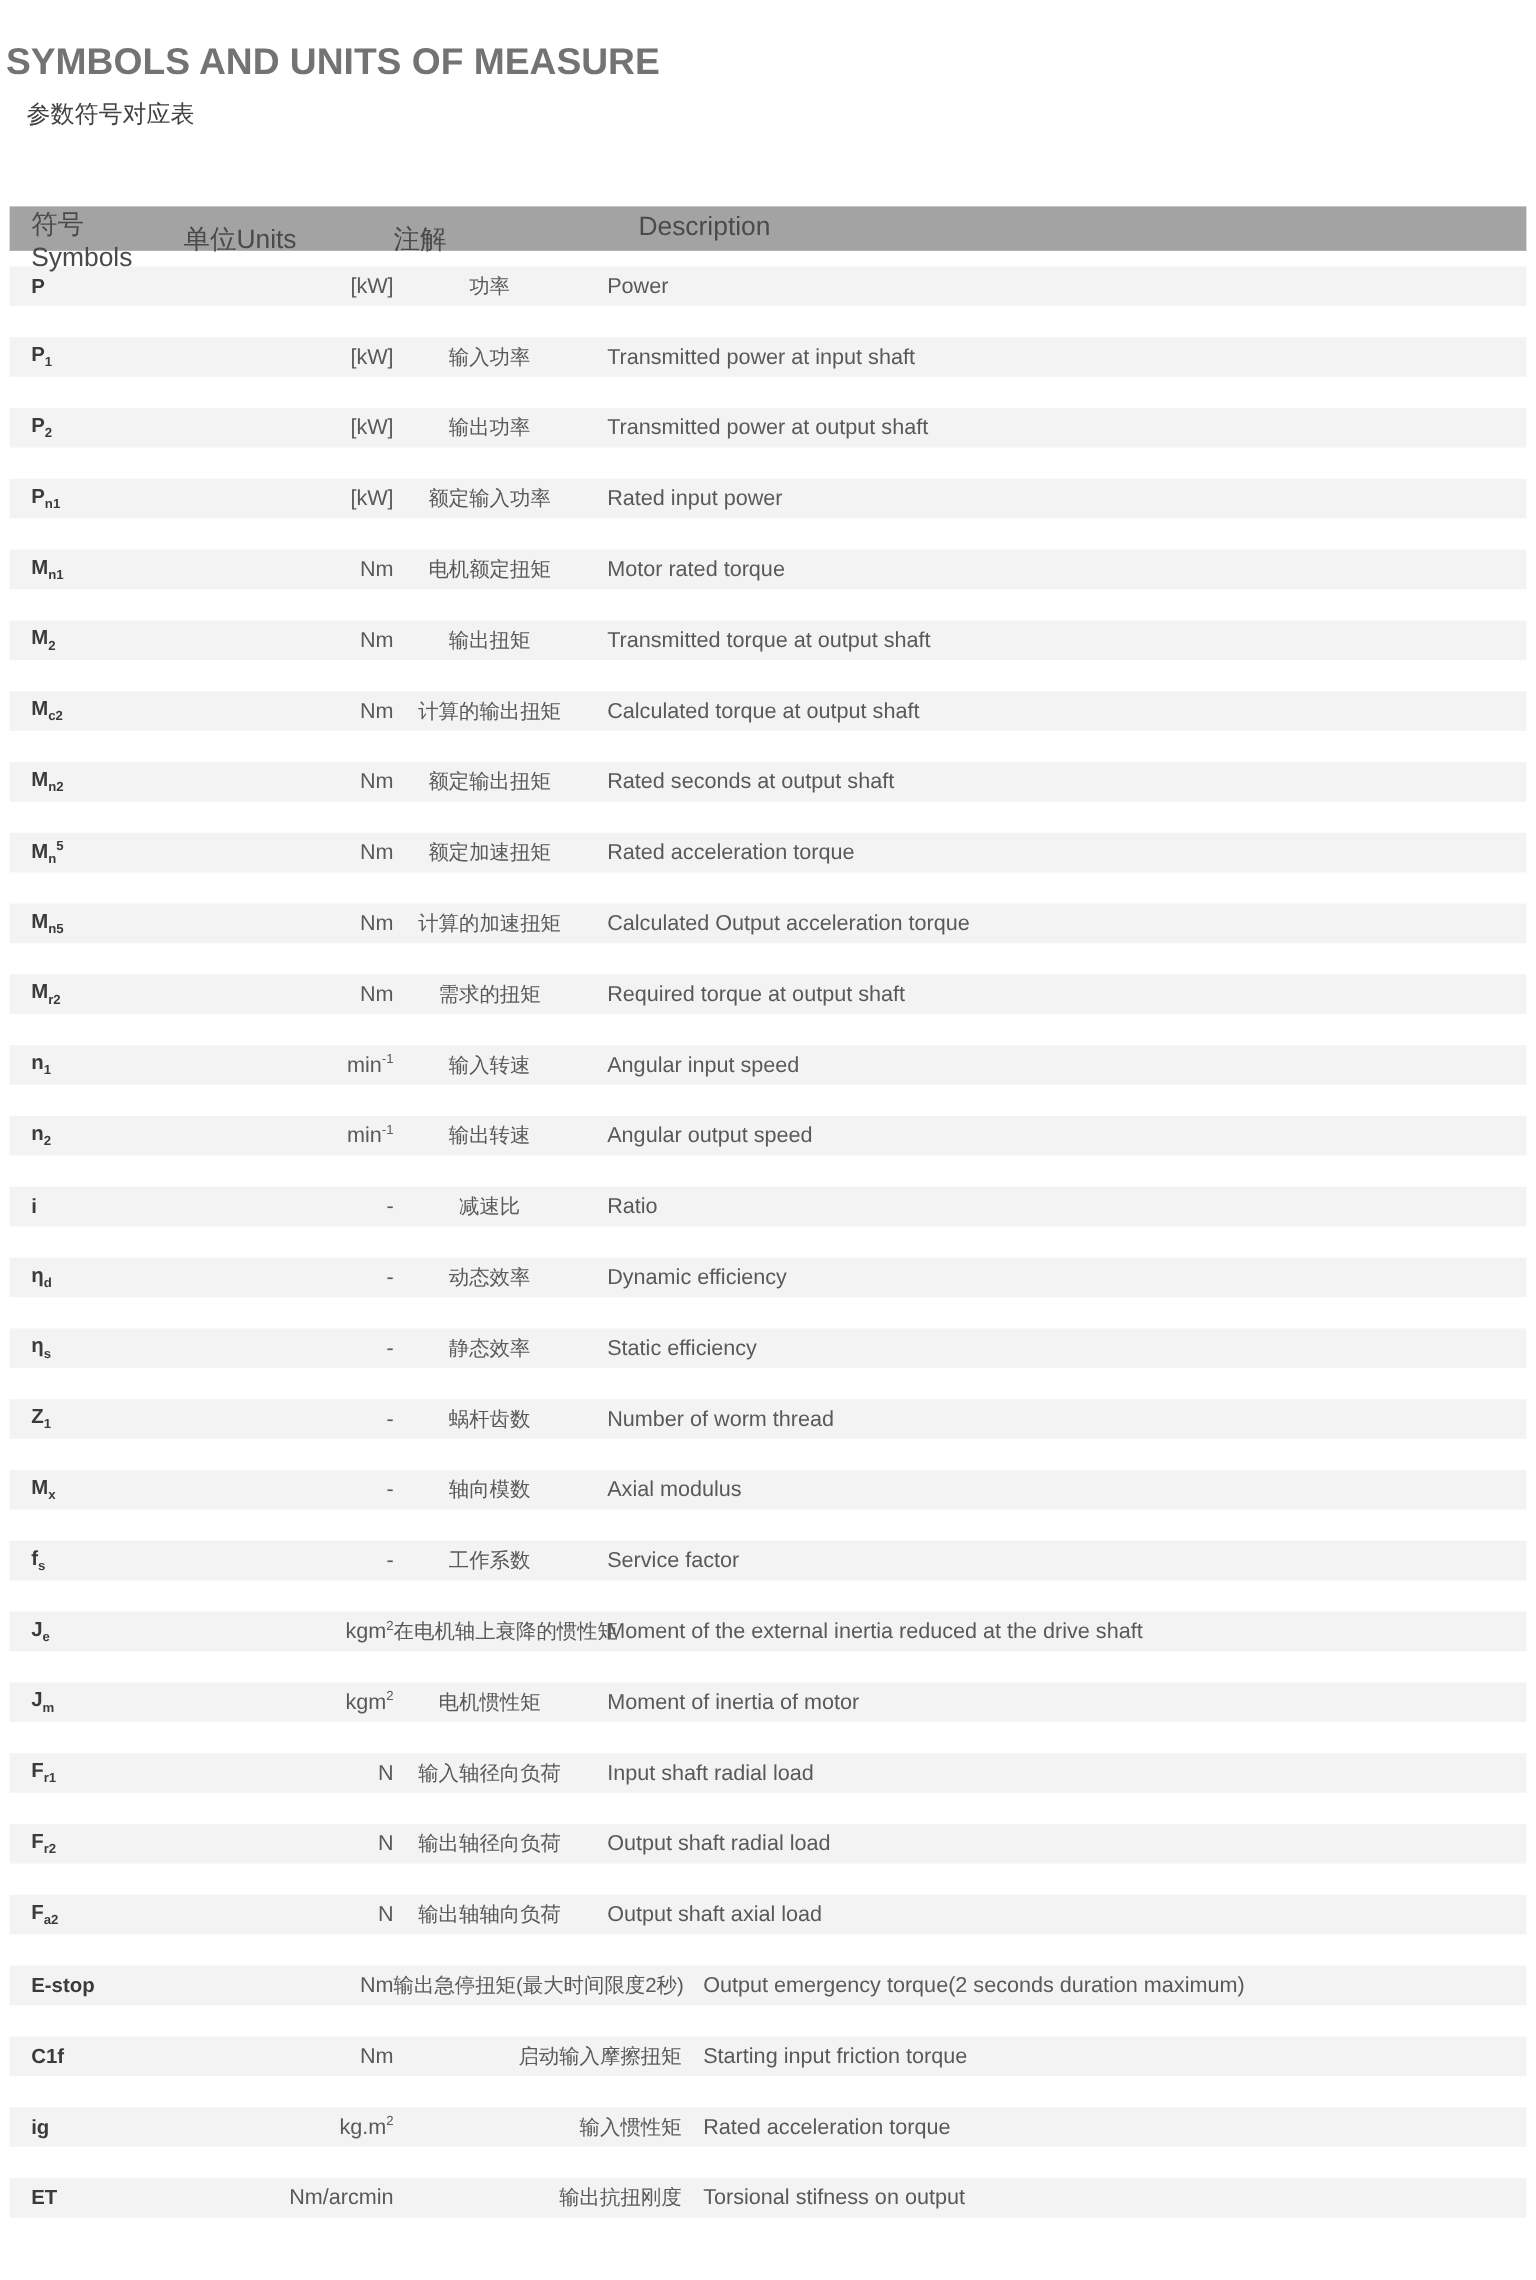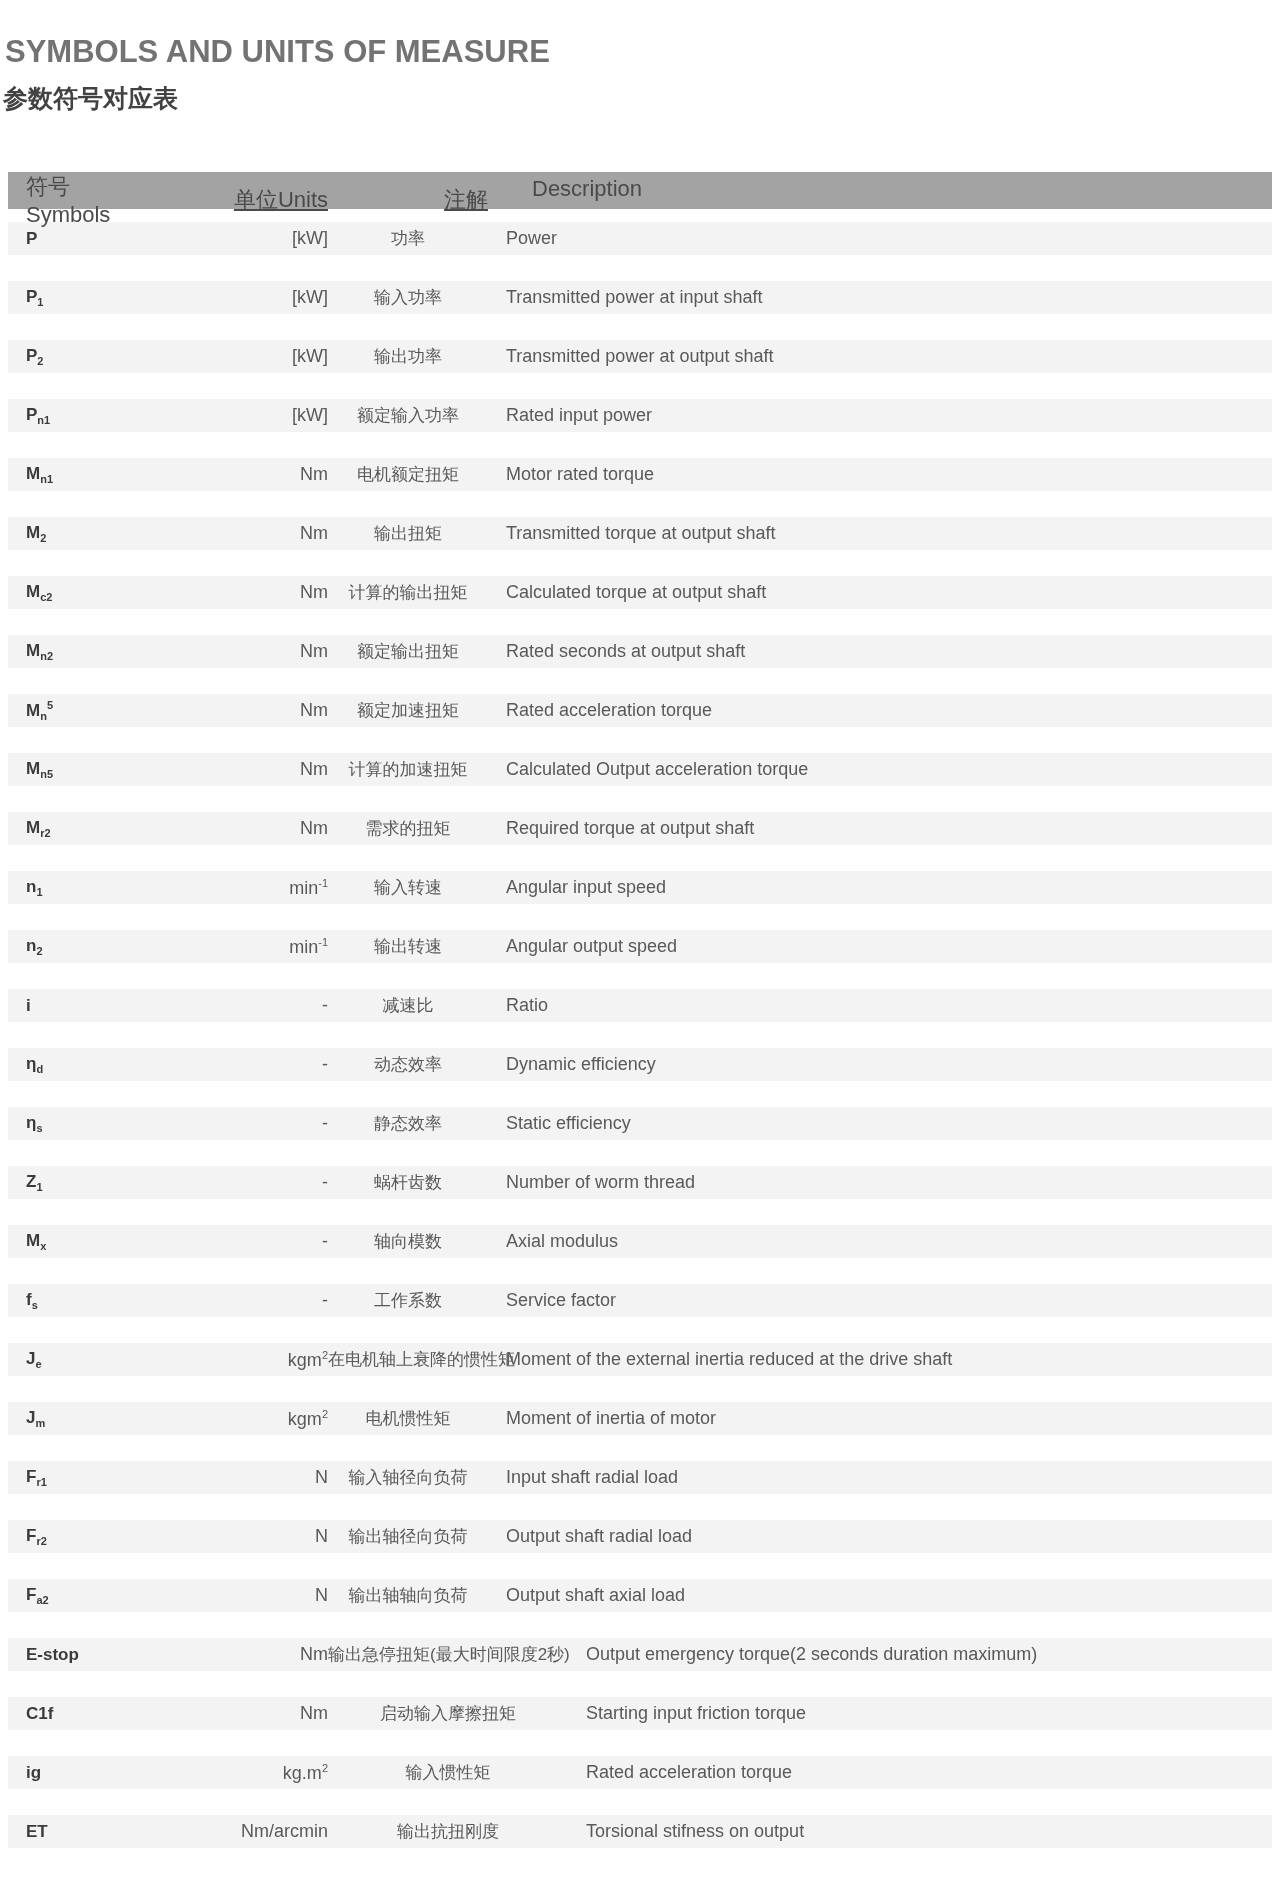--- a/index.html
+++ b/index.html
@@ -9,56 +9,56 @@
     background:#ffffff;
     font-family:"Liberation Sans","DejaVu Sans",sans-serif;
     overflow:hidden;
   }
   .title{
     position:absolute;left:5px;top:34px;margin:0;
     font-size:31px;font-weight:800;letter-spacing:0px;
     color:#737373;
   }
   .subtitle{
-    position:absolute;left:3px;top:82px;margin:0;
-    font-size:25px;font-weight:700;color:#424242;
+    position:absolute;left:22px;top:82px;margin:0;
+    font-size:20px;font-weight:400;color:#424242;
   }
   .table{
     position:absolute;left:8px;top:172px;width:1264px;
   }
   .thead{
     display:grid;
     grid-template-columns:145px 175px 160px 1fr;
     align-items:center;
     height:37px;background:#a3a3a3;
     color:#4a4a4a;font-size:22px;
     margin-bottom:13px;
   }
   .thead .h1{padding-left:18px;}
-  .thead .h2,.thead .h3{text-align:right;text-decoration:underline;}
+  .thead .h2,.thead .h3{text-align:left;}
   .thead .h4{padding-left:44px;align-self:start;padding-top:4px;}
   .row{
     display:grid;
     grid-template-columns:145px 175px 160px 1fr;
     align-items:center;
     height:33px;background:#f3f3f3;
     margin-bottom:26px;
     color:#595959;
   }
   .row:last-child{margin-bottom:16px;}
   .c1{padding-left:18px;font-size:17px;font-weight:700;color:#3b3b3b;white-space:nowrap;}
   .c1 sub{font-size:11px;font-weight:700;}
   .c1 sup{font-size:11px;font-weight:700;}
   .c2{text-align:right;font-size:18px;white-space:nowrap;}
   .c2 sup{font-size:11px;}
   .c3{text-align:center;font-size:17px;white-space:nowrap;}
   .c4{padding-left:18px;font-size:18px;white-space:nowrap;}
   
   .row:nth-child(n+25){grid-template-columns:145px 175px 240px 1fr;}
-  .row:nth-child(n+25) .c3{text-align:center;}
+  .row:nth-child(n+25) .c3{text-align:right;}
 </style>
 </head>
 <body>
 
 <div class="page">
   <h1 class="title">SYMBOLS AND UNITS OF MEASURE</h1>
   <h2 class="subtitle">参数符号对应表</h2>
 
   <div class="table">
     <div class="thead">

